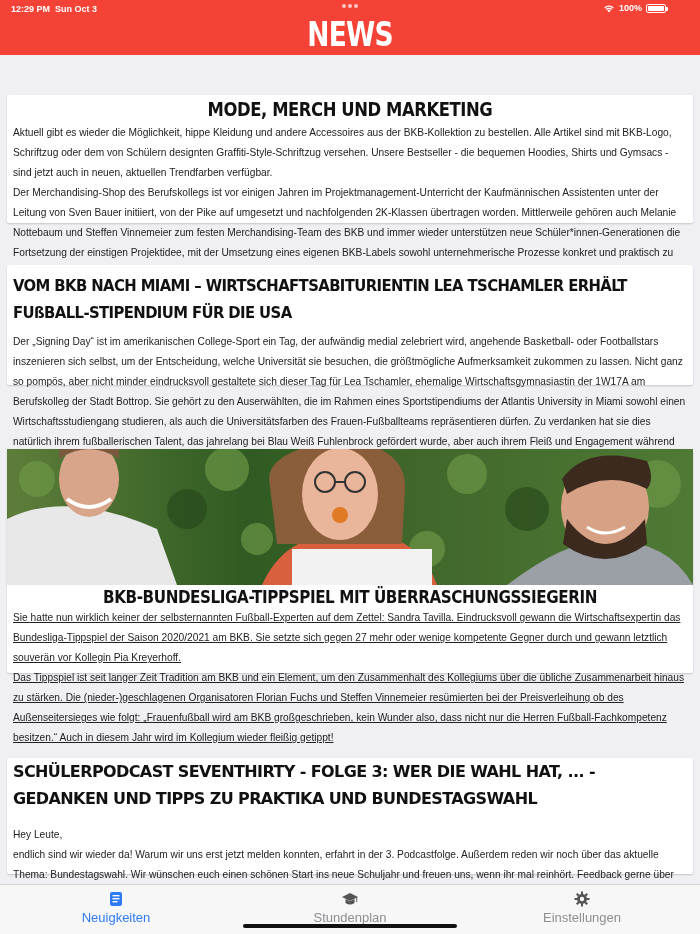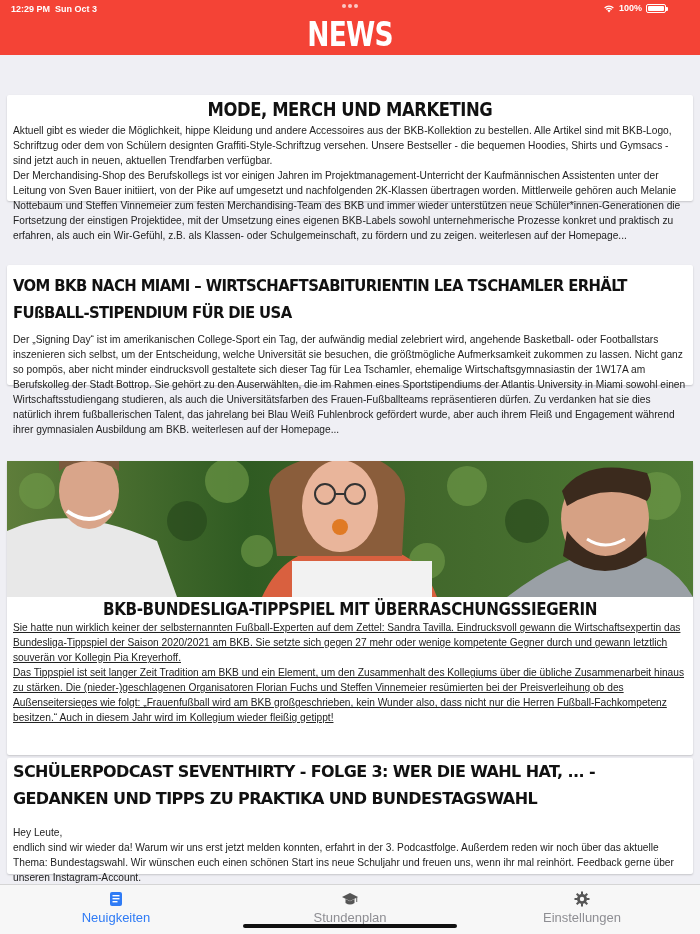--- a/index.html
+++ b/index.html
@@ -16,34 +16,34 @@
     .battery-fill { width: 100%; height: 100%; background: #fff; border-radius: 1px; }
     .multitask-dots { position: absolute; left: 342px; top: 4px; display: flex; gap: 2px; }
     .multitask-dots span { width: 4px; height: 4px; border-radius: 50%; background: rgba(255,255,255,0.7); }
     .header-title { position: absolute; top: 14px; left: 0; width: 700px; text-align: center; font-family: "DejaVu Sans", sans-serif; font-size: 34px; font-weight: bold; letter-spacing: -1px; transform: scaleX(0.78); transform-origin: center; }
 
     .content { position: absolute; top: 55px; left: 0; width: 700px; height: 829px; overflow: hidden; }
 
     .card { position: absolute; left: 7px; width: 686px; background: #fff; border-radius: 2px; box-shadow: 0 1px 2px rgba(0,0,0,0.18); color: #222; }
     .card-title { font-family: "DejaVu Sans", sans-serif; font-weight: bold; font-size: 20px; line-height: 27px; letter-spacing: -0.5px; color: #111; transform: scaleX(0.82); transform-origin: left top; white-space: nowrap; }
     .card-title.center { transform-origin: center top; text-align: center; }
-    .card-body { font-size: 10.2px; line-height: 15px; color: #222; padding: 0 6px; }
+    .card-body { font-size: 10.2px; line-height: 20px; color: #222; padding: 0 6px; }
     .card-body p { margin: 0; }
     .card-body .center { text-align: left; }
 
-    .card-1 { top: 40px; height: 106px; }
+    .card-1 { top: 40px; height: 128px; }
     .card-1 .card-title { padding-top: 1px; width: 100%; }
     .card-1 .card-body { padding-top: 0; }
 
     .card-2 { top: 210px; height: 120px; }
     .card-2 .card-title-wrap { padding: 7px 6px 0 6px; }
     .card-2 .card-title { transform: none; white-space: normal; font-size: 16.5px; line-height: 27px; letter-spacing: -0.6px; font-stretch: condensed; }
     .card-2 .card-body { padding-top: 6px; }
 
-    .card-3 { top: 406px; height: 294px; }
+    .card-3 { top: 394px; height: 224px; }
     .card-3 .photo { width: 686px; height: 136px; position: relative; overflow: hidden; background: #3d6b2d; }
     .card-3 .card-title { width: 100%; font-size: 18.5px; line-height: 20px; padding-top: 2px; }
     .card-3 .card-body { padding-top: 1px; text-decoration: underline; }
 
     .card-4 { top: 703px; height: 116px; }
     .card-4 .card-title-wrap { padding: 0 6px; }
     .card-4 .card-title { transform: none; white-space: normal; font-size: 16px; line-height: 27px; letter-spacing: -0.6px; }
     .card-4 .card-body { padding-top: 13px; }
 
     .tabbar { position: absolute; left: 0; bottom: 0; width: 700px; height: 50px; background: #f7f7f7; border-top: 1px solid #d5d5d5; }

